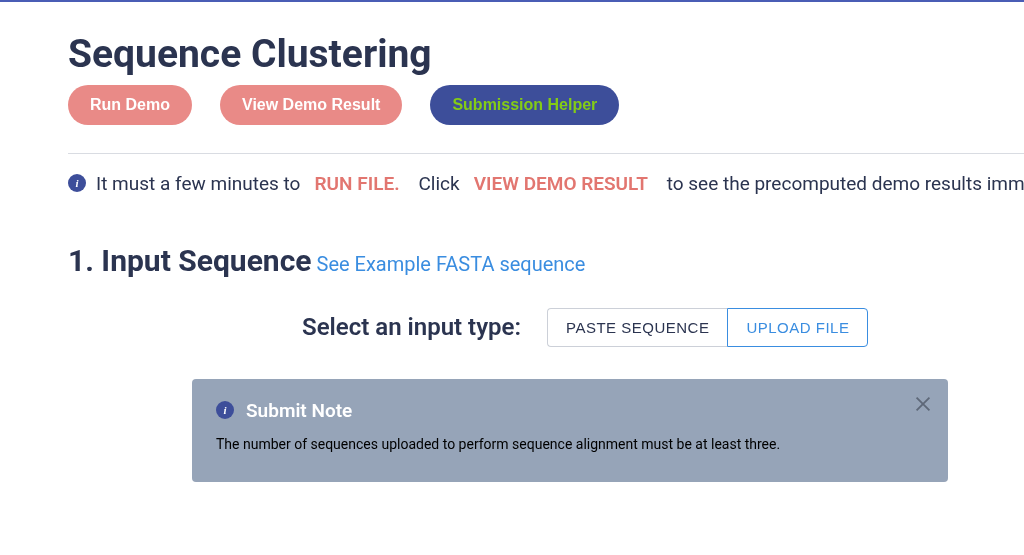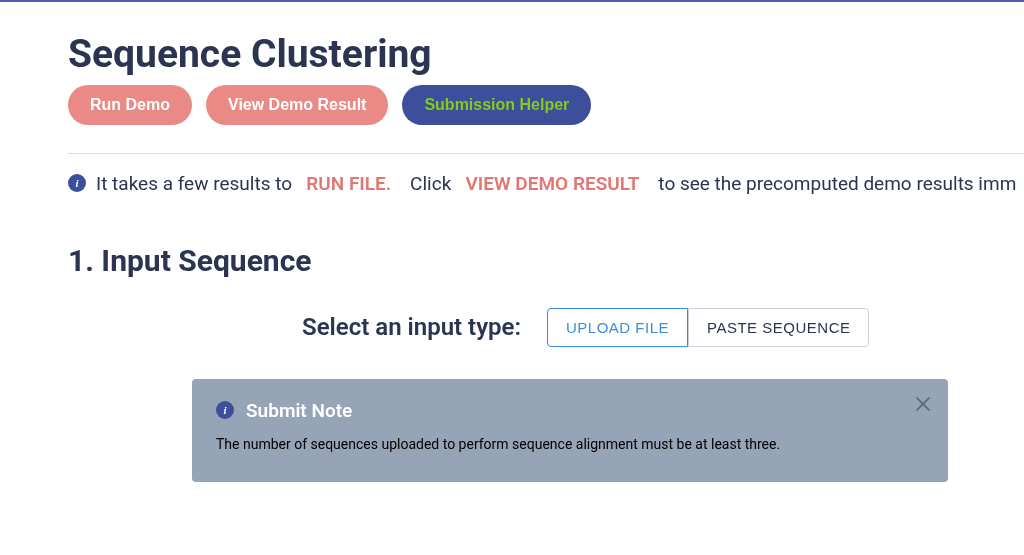--- a/index.html
+++ b/index.html
@@ -23,21 +23,21 @@
       flex-direction: column;
     }
     .page-title {
       font-size: 39px;
       font-weight: 700;
       color: #2b3450;
       line-height: 1.15;
     }
     .button-group {
       display: flex;
-      gap: 14px;
+      gap: 28px;
       margin-top: 8px;
       padding-right: 8px;
     }
     .btn {
       border: none;
       border-radius: 22px;
       padding: 11px 22px;
       font-size: 16px;
       font-weight: 600;
       cursor: pointer;
@@ -209,41 +209,42 @@
       <button class="btn btn-demo">View Demo Result</button>
       <button class="btn btn-helper">Submission Helper</button>
     </div>
   </div>
 
   <hr class="divider">
 
   <div class="info-bar">
     <span class="info-icon-circle">i</span>
     <span>
-      <span>It takes a few results to</span>
+      <span>It must a few minutes to</span>
       <span>&nbsp;</span>
       <span class="info-highlight">RUN FILE.</span>
       <span>&nbsp;&nbsp;</span>
       <span>Click</span>
       <span>&nbsp;</span>
       <span class="info-highlight">VIEW DEMO RESULT</span>
       <span>&nbsp;&nbsp;</span>
       <span>to see the precomputed demo results imm</span>
     </span>
   </div>
 
   <div class="section-header">
     <span class="section-title">1. Input Sequence</span>
+    <a class="example-link">See Example FASTA sequence</a>
   </div>
 
   <div class="input-type-row">
     <span class="input-type-label">Select an input type:</span>
     <div class="tab-group">
+      <button class="tab-btn">PASTE SEQUENCE</button>
       <button class="tab-btn active">UPLOAD FILE</button>
-      <button class="tab-btn">PASTE SEQUENCE</button>
     </div>
   </div>
 
   <div class="note-box">
     <div class="note-close">
       <svg viewBox="0 0 24 24" width="22" height="22" fill="none" stroke="currentColor" stroke-width="2">
         <line x1="5" y1="5" x2="19" y2="19"></line>
         <line x1="19" y1="5" x2="5" y2="19"></line>
       </svg>
     </div>

